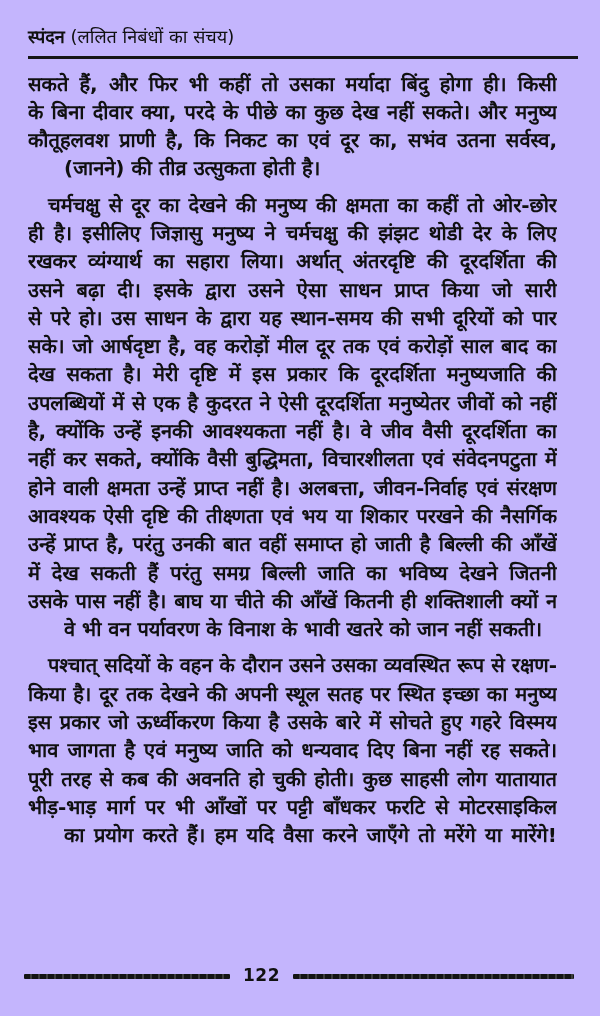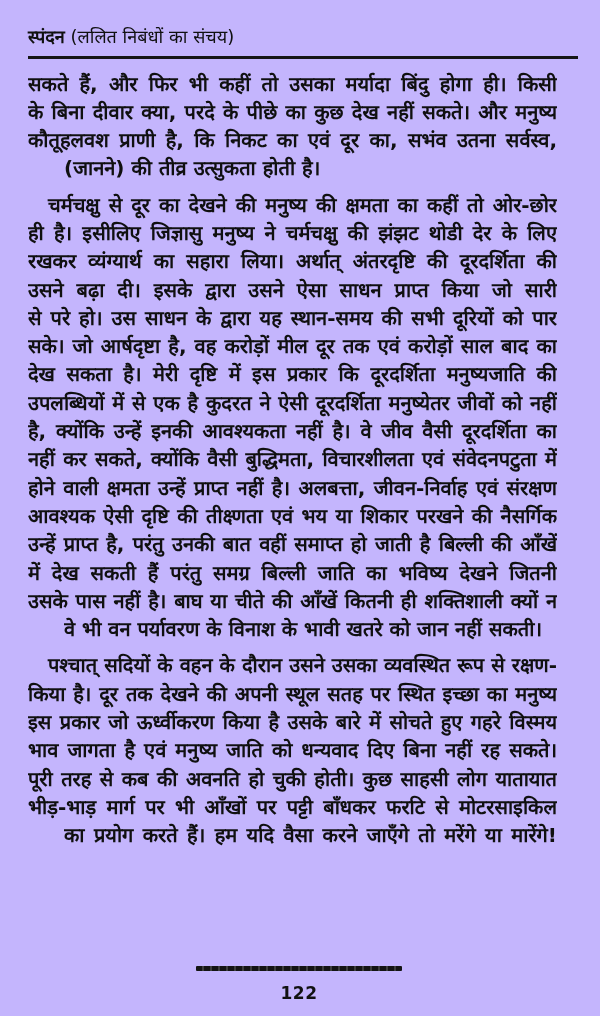--- a/index.html
+++ b/index.html
@@ -45,21 +45,20 @@
   }
   .line.last { text-align-last: left; margin-left: 36px; }
   .footer {
     position: absolute;
     top: 966px;
     left: 24px;
     right: 26px;
     display: flex;
     align-items: center;
     gap: 13px;
-    flex-direction: column;
   }
   .footer-rule {
     height: 5px;
     border-radius: 1px;
     background: repeating-linear-gradient(90deg, #141414 0 6px, #3d3d3d 6px 8px);
   }
   .footer-rule.left { width: 206px; }
   .footer-rule.right { flex: 1; }
   .page-number {
     font-size: 17px;

